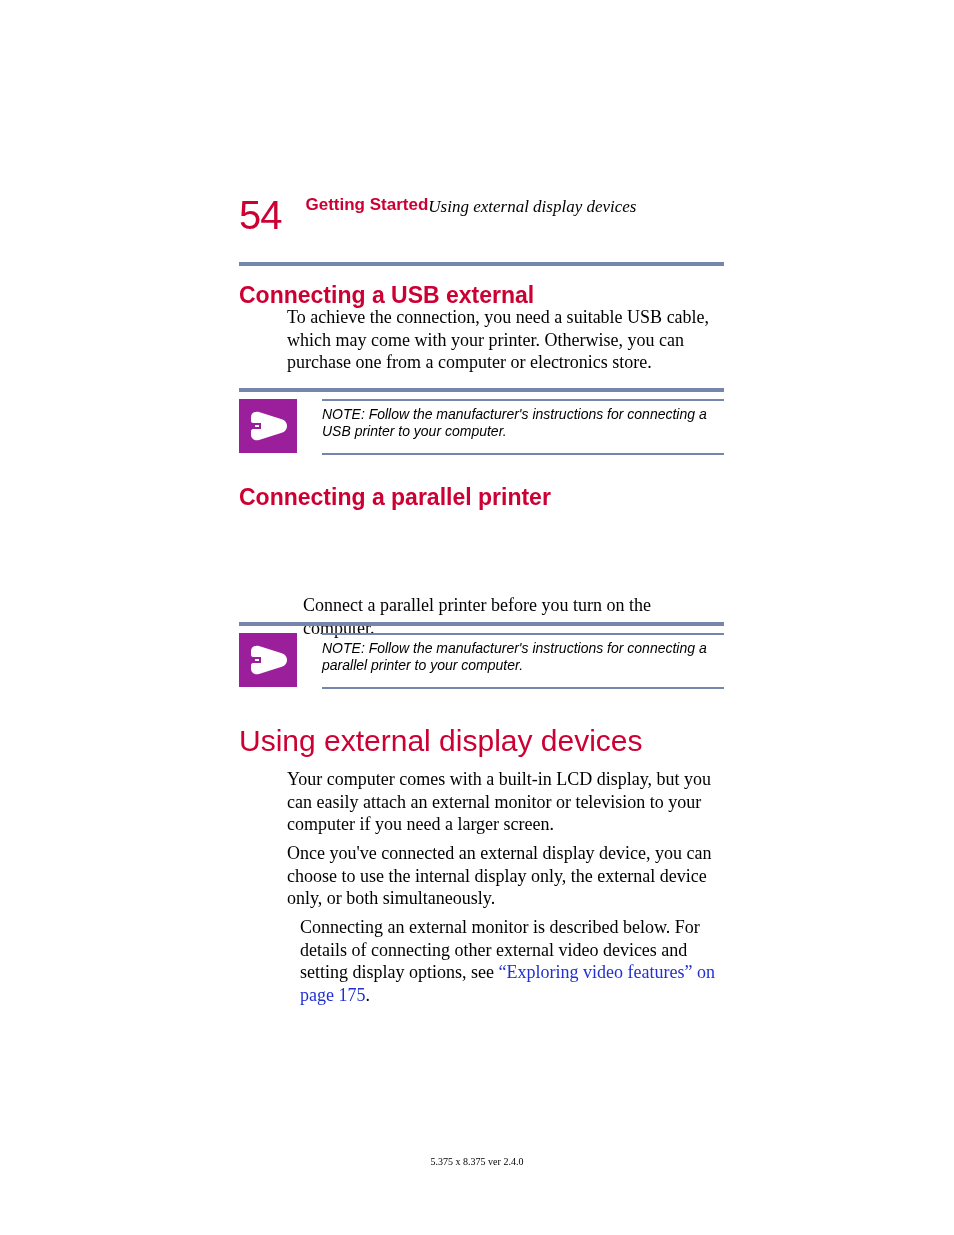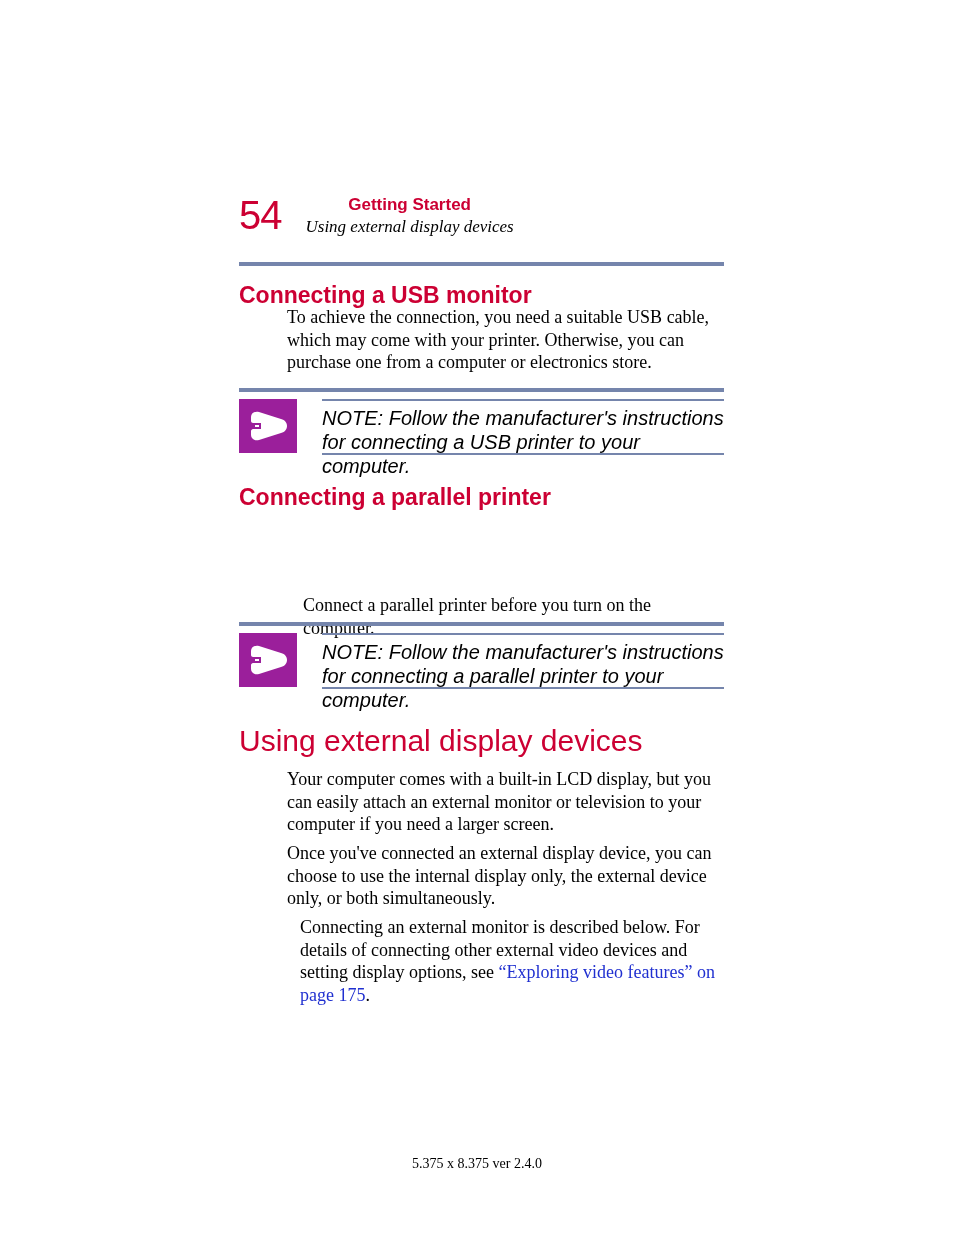--- a/index.html
+++ b/index.html
@@ -30,22 +30,21 @@
     font-stretch: condensed;
     font-size: 40px;
     line-height: 1;
     color: #cc0033;
     font-weight: 400;
     margin-right: 24px;
     letter-spacing: -1px;
   }
   .header-text {
     display: flex;
-    flex-direction: column;
-    text-align: center;
+    flex-direction: row;
   }
   .chapter-title {
     font-family: "Arial Narrow", Arial, sans-serif;
     font-stretch: condensed;
     font-weight: bold;
     font-size: 17px;
     color: #cc0033;
     letter-spacing: 0px;
   }
   .section-title-italic {
@@ -97,21 +96,21 @@
     line-height: 1.25;
     color: #000;
   }
   .note-text {
     position: absolute;
     left: 322px;
     right: 230px;
     font-family: "Arial Narrow", Arial, sans-serif;
     font-stretch: condensed;
     font-style: italic;
-    font-size: 20px;
+    font-size: 14px;
     line-height: 1.2;
     color: #000;
   }
   .note-icon {
     position: absolute;
     left: 239px;
     width: 58px;
     height: 54px;
     background: #9b1f9b;
     display: flex;
@@ -120,41 +119,41 @@
   }
   .link {
     color: #2030d0;
   }
   .footer {
     position: absolute;
     left: 0;
     right: 0;
     top: 1156px;
     text-align: center;
-    font-size: 14px;
+    font-size: 10px;
     font-family: "Times New Roman", serif;
     color: #000;
   }
 </style>
 </head>
 <body>
 
 <div class="page">
 
   <div class="header-row">
     <div class="page-number">54</div>
     <div class="header-text">
       <div class="chapter-title">Getting Started</div>
       <div class="section-title-italic">Using external display devices</div>
     </div>
   </div>
 
   <div class="hr-thick" style="top:262px;"></div>
 
-  <div class="h2" style="top:282px;">Connecting a USB monitor</div>
+  <div class="h2" style="top:282px;">Connecting a USB external</div>
   <div class="body" style="top:306px;">To achieve the connection, you need a suitable USB cable, which may come with your printer. Otherwise, you can purchase one from a computer or electronics store.</div>
 
   <div class="hr-thick" style="top:388px;"></div>
 
   <div class="note-icon" style="top:399px;">
     <svg width="46" height="42" viewBox="0 0 46 42">
       <path d="M6 12 C6 8 10 6 14 7 L36 14 C40 15 42 18 42 21 C42 24 40 27 36 28 L14 35 C10 36 6 34 6 30 L6 26 C6 25 7 24 8 24 L16 24 L16 18 L8 18 C7 18 6 17 6 16 Z M10 20 L14 20 L14 22 L10 22 Z" fill="#ffffff"></path>
     </svg>
   </div>
   <div class="hr-thin" style="top:399px;"></div>

